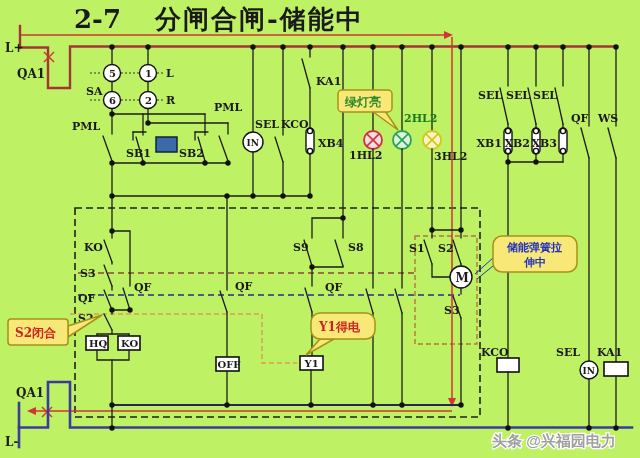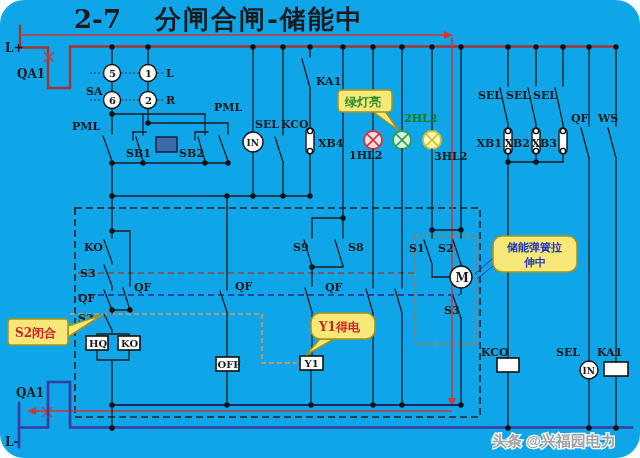--- a/index.html
+++ b/index.html
@@ -1,16 +1,16 @@
 <!DOCTYPE html>
 <html><head>
 <meta charset="utf-8">
 <style>
   html,body{margin:0;padding:0;background:#ffffff;}
-  .stage{position:relative;width:640px;height:458px;background:#0ea5e9;overflow:hidden;border-radius:24px;}
+  .stage{position:relative;width:640px;height:458px;background:#bef264;overflow:hidden;}
   svg{display:block;}
   
   .w   {stroke:#1c1c1c;stroke-width:1.3;fill:none;stroke-linecap:round;}
   .busred  {stroke:#a23535;stroke-width:2.4;fill:none;stroke-linecap:square;}
   .thinred {stroke:#d23535;stroke-width:1.5;fill:none;}
   .busblue {stroke:#3b3b9e;stroke-width:2.6;fill:none;stroke-linecap:square;}
   .busnavy {stroke:#26265e;stroke-width:2.2;fill:none;}
   .dot {fill:#111;stroke:none;}
   .dash-black {stroke:#222;stroke-width:1.6;fill:none;stroke-dasharray:7 4;}
   .dash-brown {stroke:#8b4a3a;stroke-width:1.3;fill:none;stroke-dasharray:6 4;}

